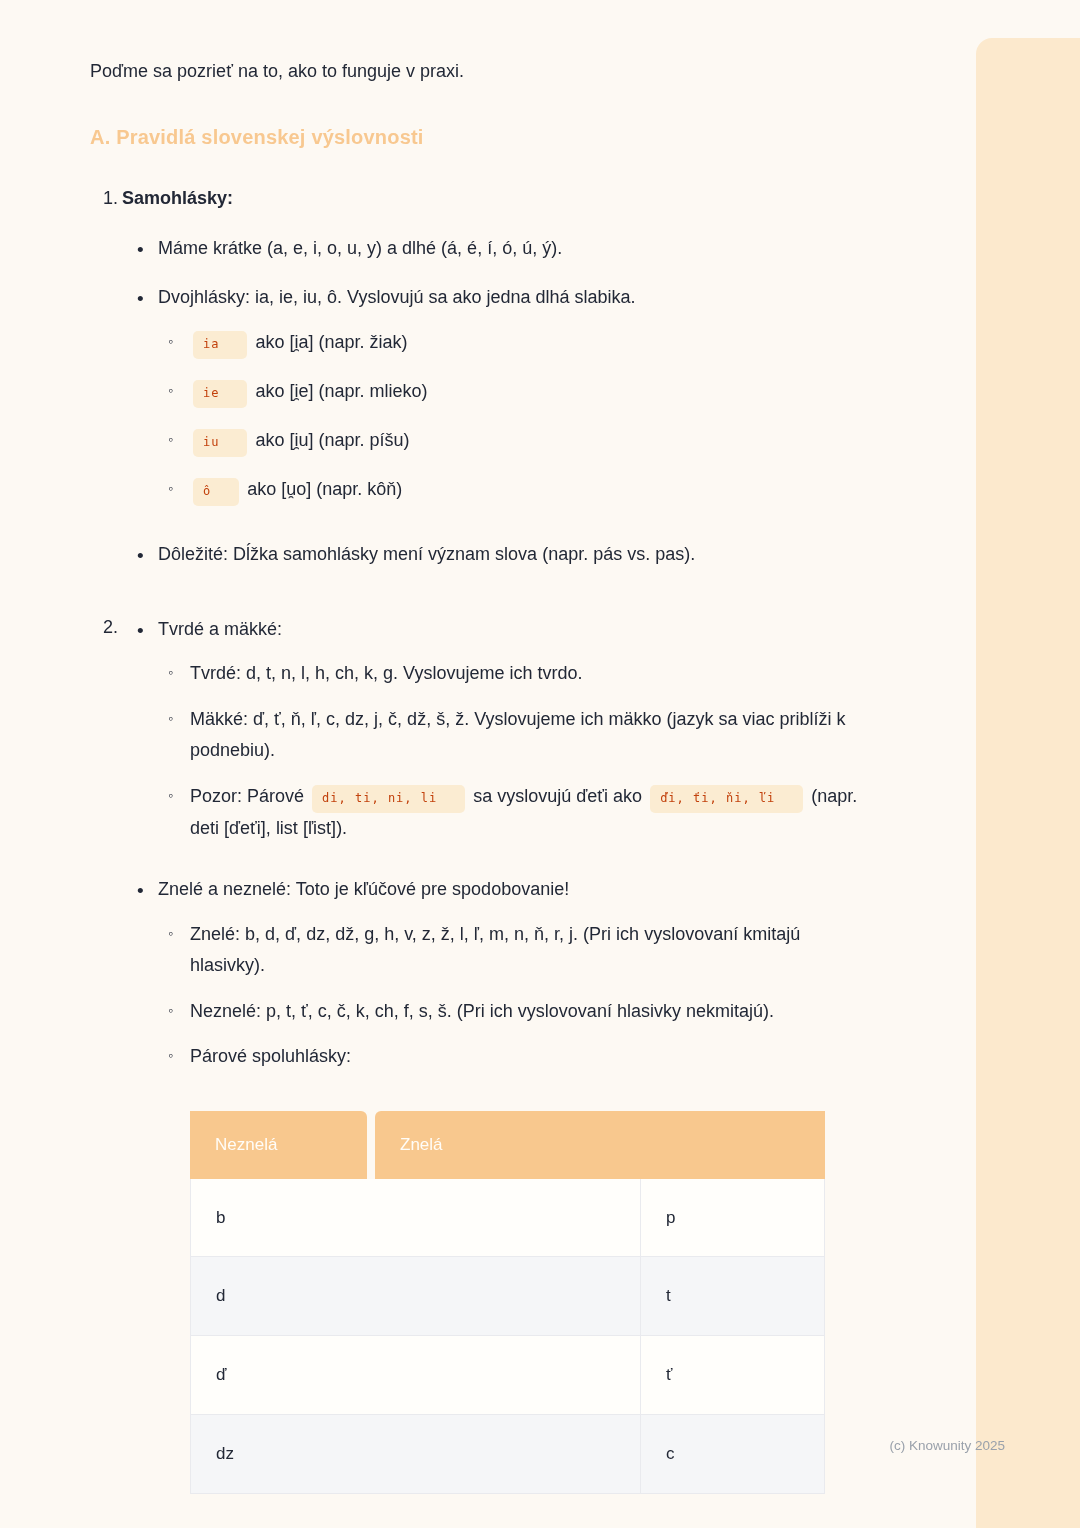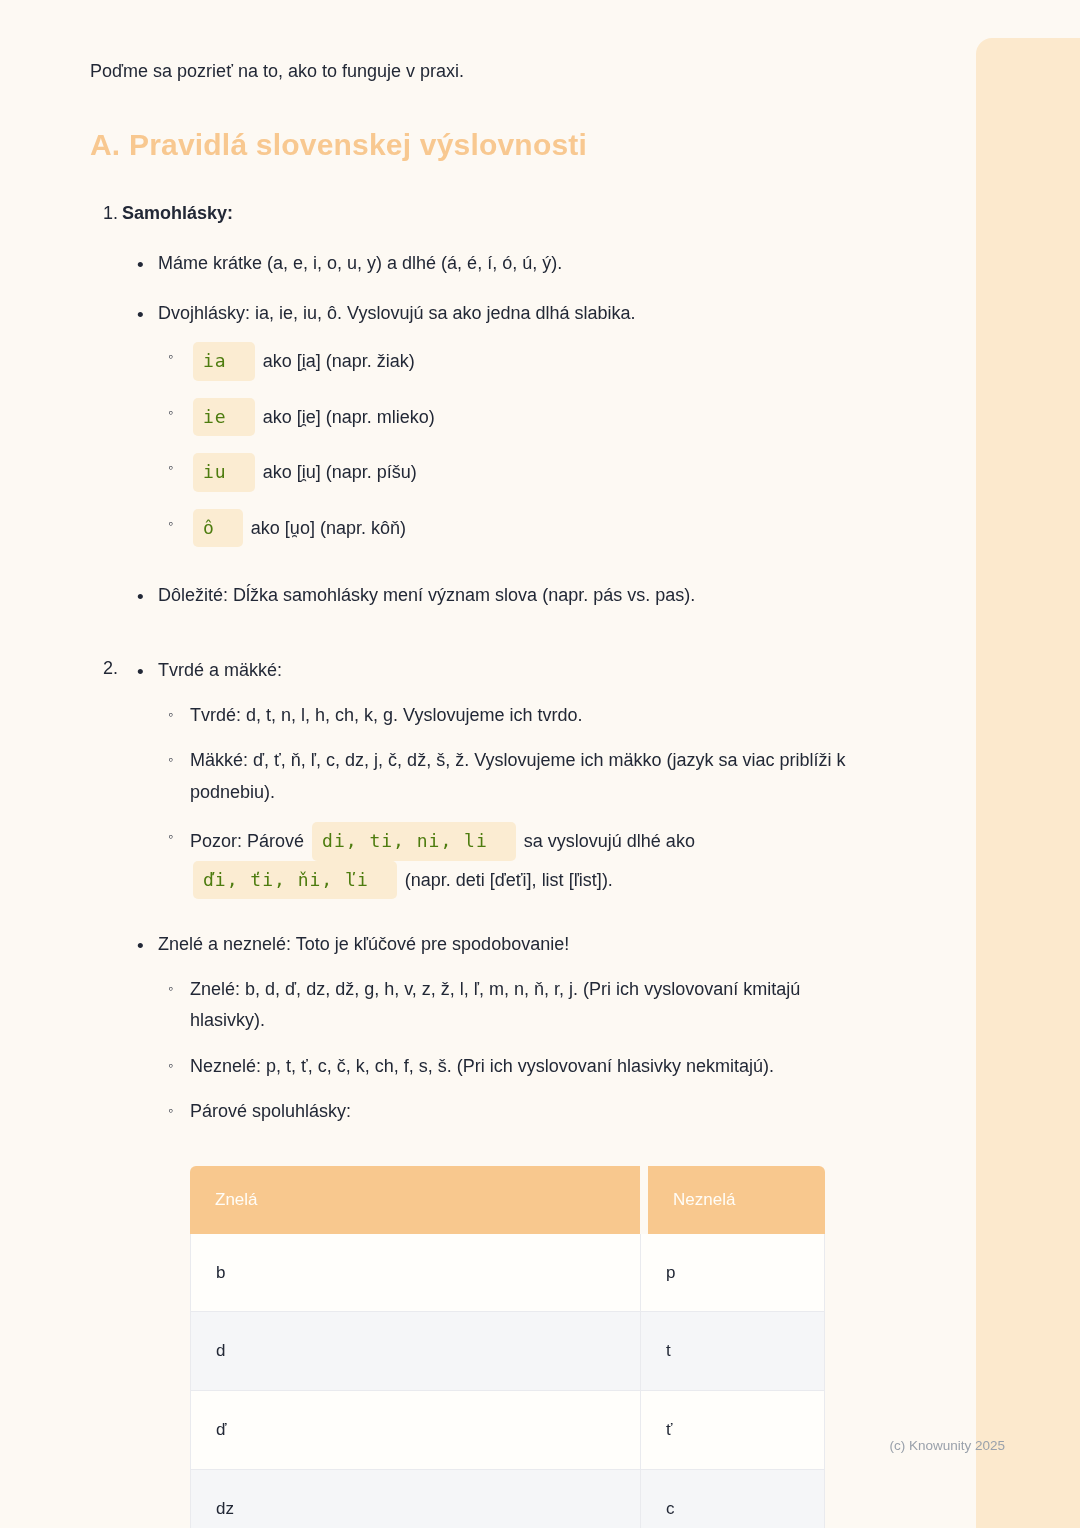--- a/index.html
+++ b/index.html
@@ -14,21 +14,21 @@
   .side-strip {
     position:absolute; top:38px; right:0; width:104px; height:1490px;
     background:#fce9cd; border-top-left-radius:16px;
   }
   .content {
     position:absolute; left:90px; top:58px; width:790px;
     font-size:18px; line-height:1.55;
   }
   .intro { margin-bottom:36px; }
   .page-title {
-    font-size:30px; font-weight:700; color:#f8c890;
+    font-size:20px; font-weight:700; color:#f8c890;
     letter-spacing:.2px; margin-bottom:32px;
   }
   .oitem { display:flex; margin-bottom:26px; }
   .onum { width:19px; margin-left:13px; flex:none; }
   .obody { flex:1; }
   .otitle { font-weight:700; margin-bottom:20px; }
   .b { font-weight:400; }
   .i { }
 
   ul { list-style:none; }
@@ -39,22 +39,22 @@
   .l3 { margin-top:13px; }
   .l3 > li { display:flex; margin-left:10px; margin-bottom:14px; line-height:1.75; }
   .l3 > li > .mk { width:22px; flex:none; font-size:14px; padding-top:2px; }
   .l3 > li > .litxt { flex:1; max-width:668px; }
   .l3.chips > li { margin-bottom:17px; }
   .after-sub { margin-bottom:8px; }
 
   .chip {
     display:inline-block;
     font-family:"DejaVu Sans Mono", monospace;
-    font-size:18px; letter-spacing:1px;
-    color:#4d7c0f; background:#fbecd2;
+    font-size:12px; letter-spacing:1px;
+    color:#c2410c; background:#fbecd2;
     border-radius:5px; padding:3px 28px 4px 10px;
     margin:0 3px; vertical-align:baseline;
     -webkit-box-decoration-break:clone; box-decoration-break:clone;
   }
 
   .ctable { width:635px; margin-top:38px; font-size:17px; }
   .thead { display:flex; gap:8px; }
   .th { background:#f8c88e; color:#fffdf8; padding:19px 25px; font-weight:500; }
   .th1 { width:450px; border-top-left-radius:6px; }
   .th2 { flex:1; border-top-right-radius:6px; }
@@ -152,21 +152,21 @@
               </li>
               <li>
                 <span class="mk">◦</span>
                 <div class="litxt">
                   <span>Mäkké: ď, ť, ň, ľ, c, dz, j, č, dž, š, ž. Vyslovujeme ich mäkko (jazyk sa viac priblíži k podnebiu).</span>
                 </div>
               </li>
               <li>
                 <span class="mk">◦</span>
                 <div class="litxt">
-                  <span class="i">Pozor:</span><span> Párové </span><span class="chip">di, ti, ni, li</span><span> sa vyslovujú dlhé ako </span><span class="chip">ďi, ťi, ňi, ľi</span><span> (napr. </span><span class="i">deti</span><span> [ďeťi], </span><span class="i">list</span><span> [ľist]).</span>
+                  <span class="i">Pozor:</span><span> Párové </span><span class="chip">di, ti, ni, li</span><span> sa vyslovujú ďeťi ako </span><span class="chip">ďi, ťi, ňi, ľi</span><span> (napr. </span><span class="i">deti</span><span> [ďeťi], </span><span class="i">list</span><span> [ľist]).</span>
                 </div>
               </li>
             </ul>
           </div>
         </li>
 
         <li>
           <span class="mk">•</span>
           <div class="litxt">
             <span class="b">Znelé a neznelé:</span><span> Toto je kľúčové pre spodobovanie!</span>
@@ -183,22 +183,22 @@
                   <span class="b">Neznelé:</span><span> p, t, ť, c, č, k, ch, f, s, š. (Pri ich vyslovovaní hlasivky nekmitajú).</span>
                 </div>
               </li>
               <li>
                 <span class="mk">◦</span>
                 <div class="litxt">
                   <span class="b">Párové spoluhlásky:</span>
 
                   <div class="ctable">
                     <div class="thead">
+                      <div class="th th2">Neznelá</div>
                       <div class="th th1">Znelá</div>
-                      <div class="th th2">Neznelá</div>
                     </div>
                     <div class="trow row-light">
                       <div class="td td1">b</div>
                       <div class="td td2">p</div>
                     </div>
                     <div class="trow row-alt">
                       <div class="td td1">d</div>
                       <div class="td td2">t</div>
                     </div>
                     <div class="trow row-light">

